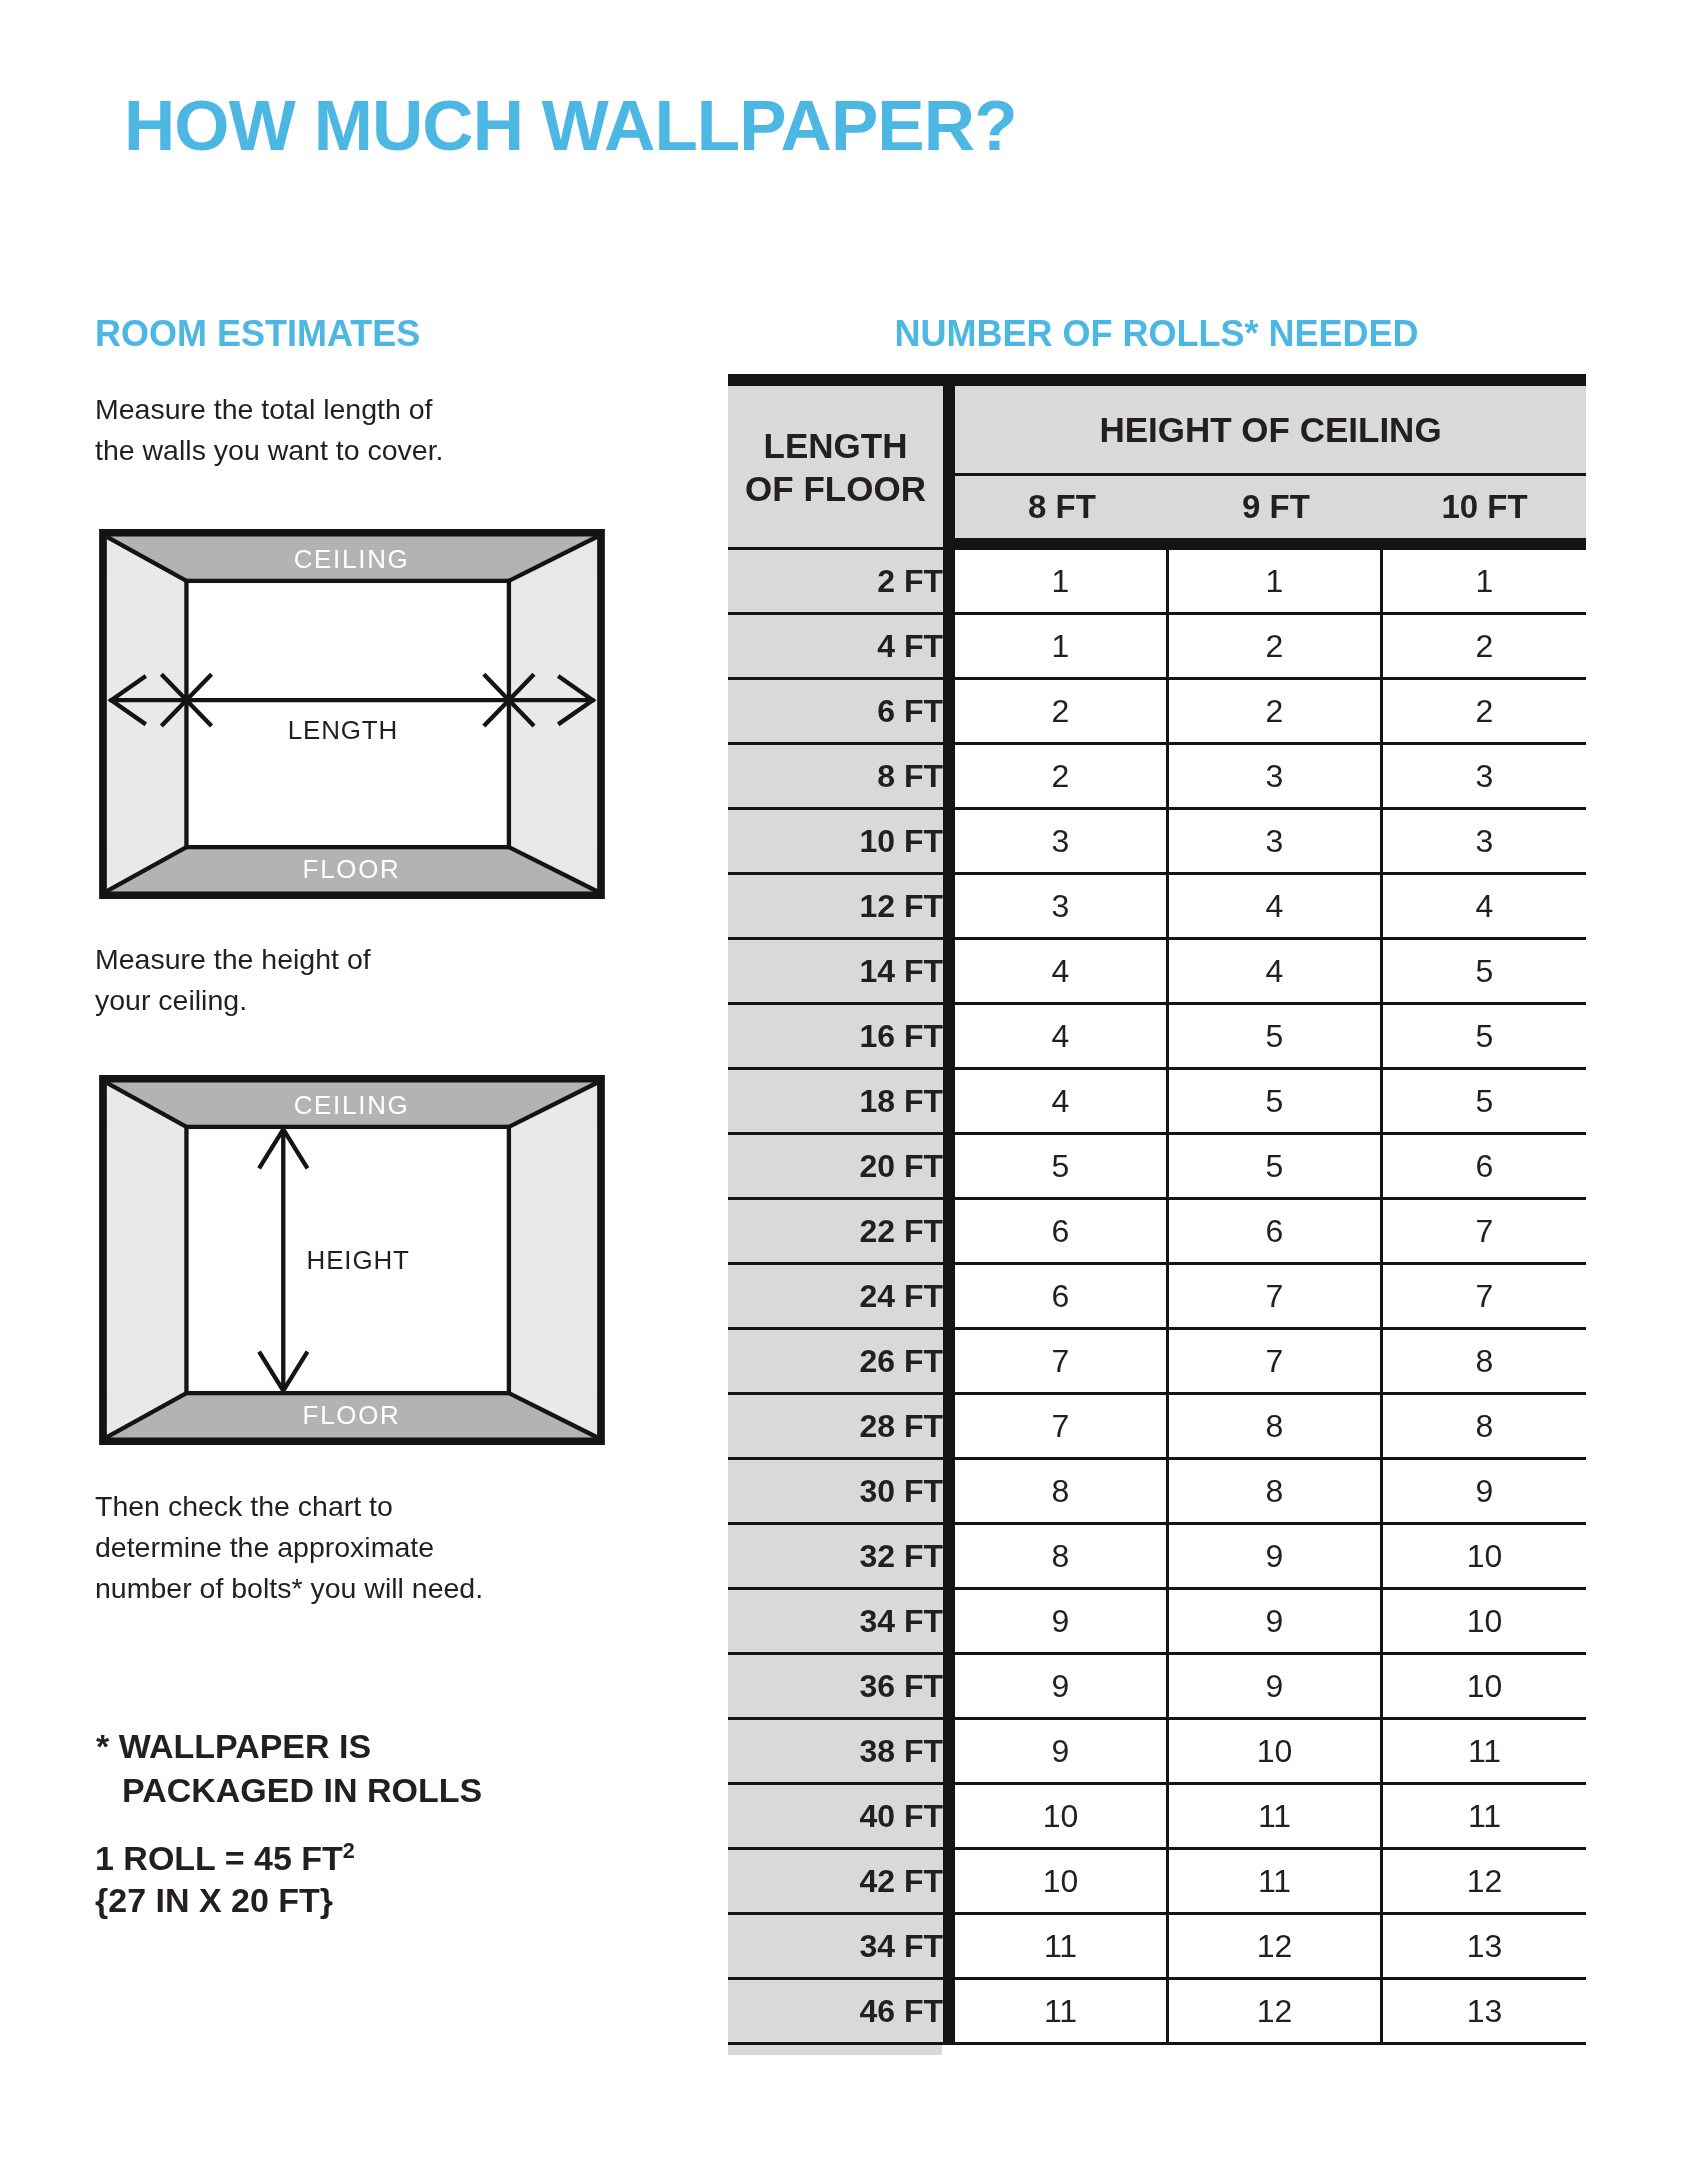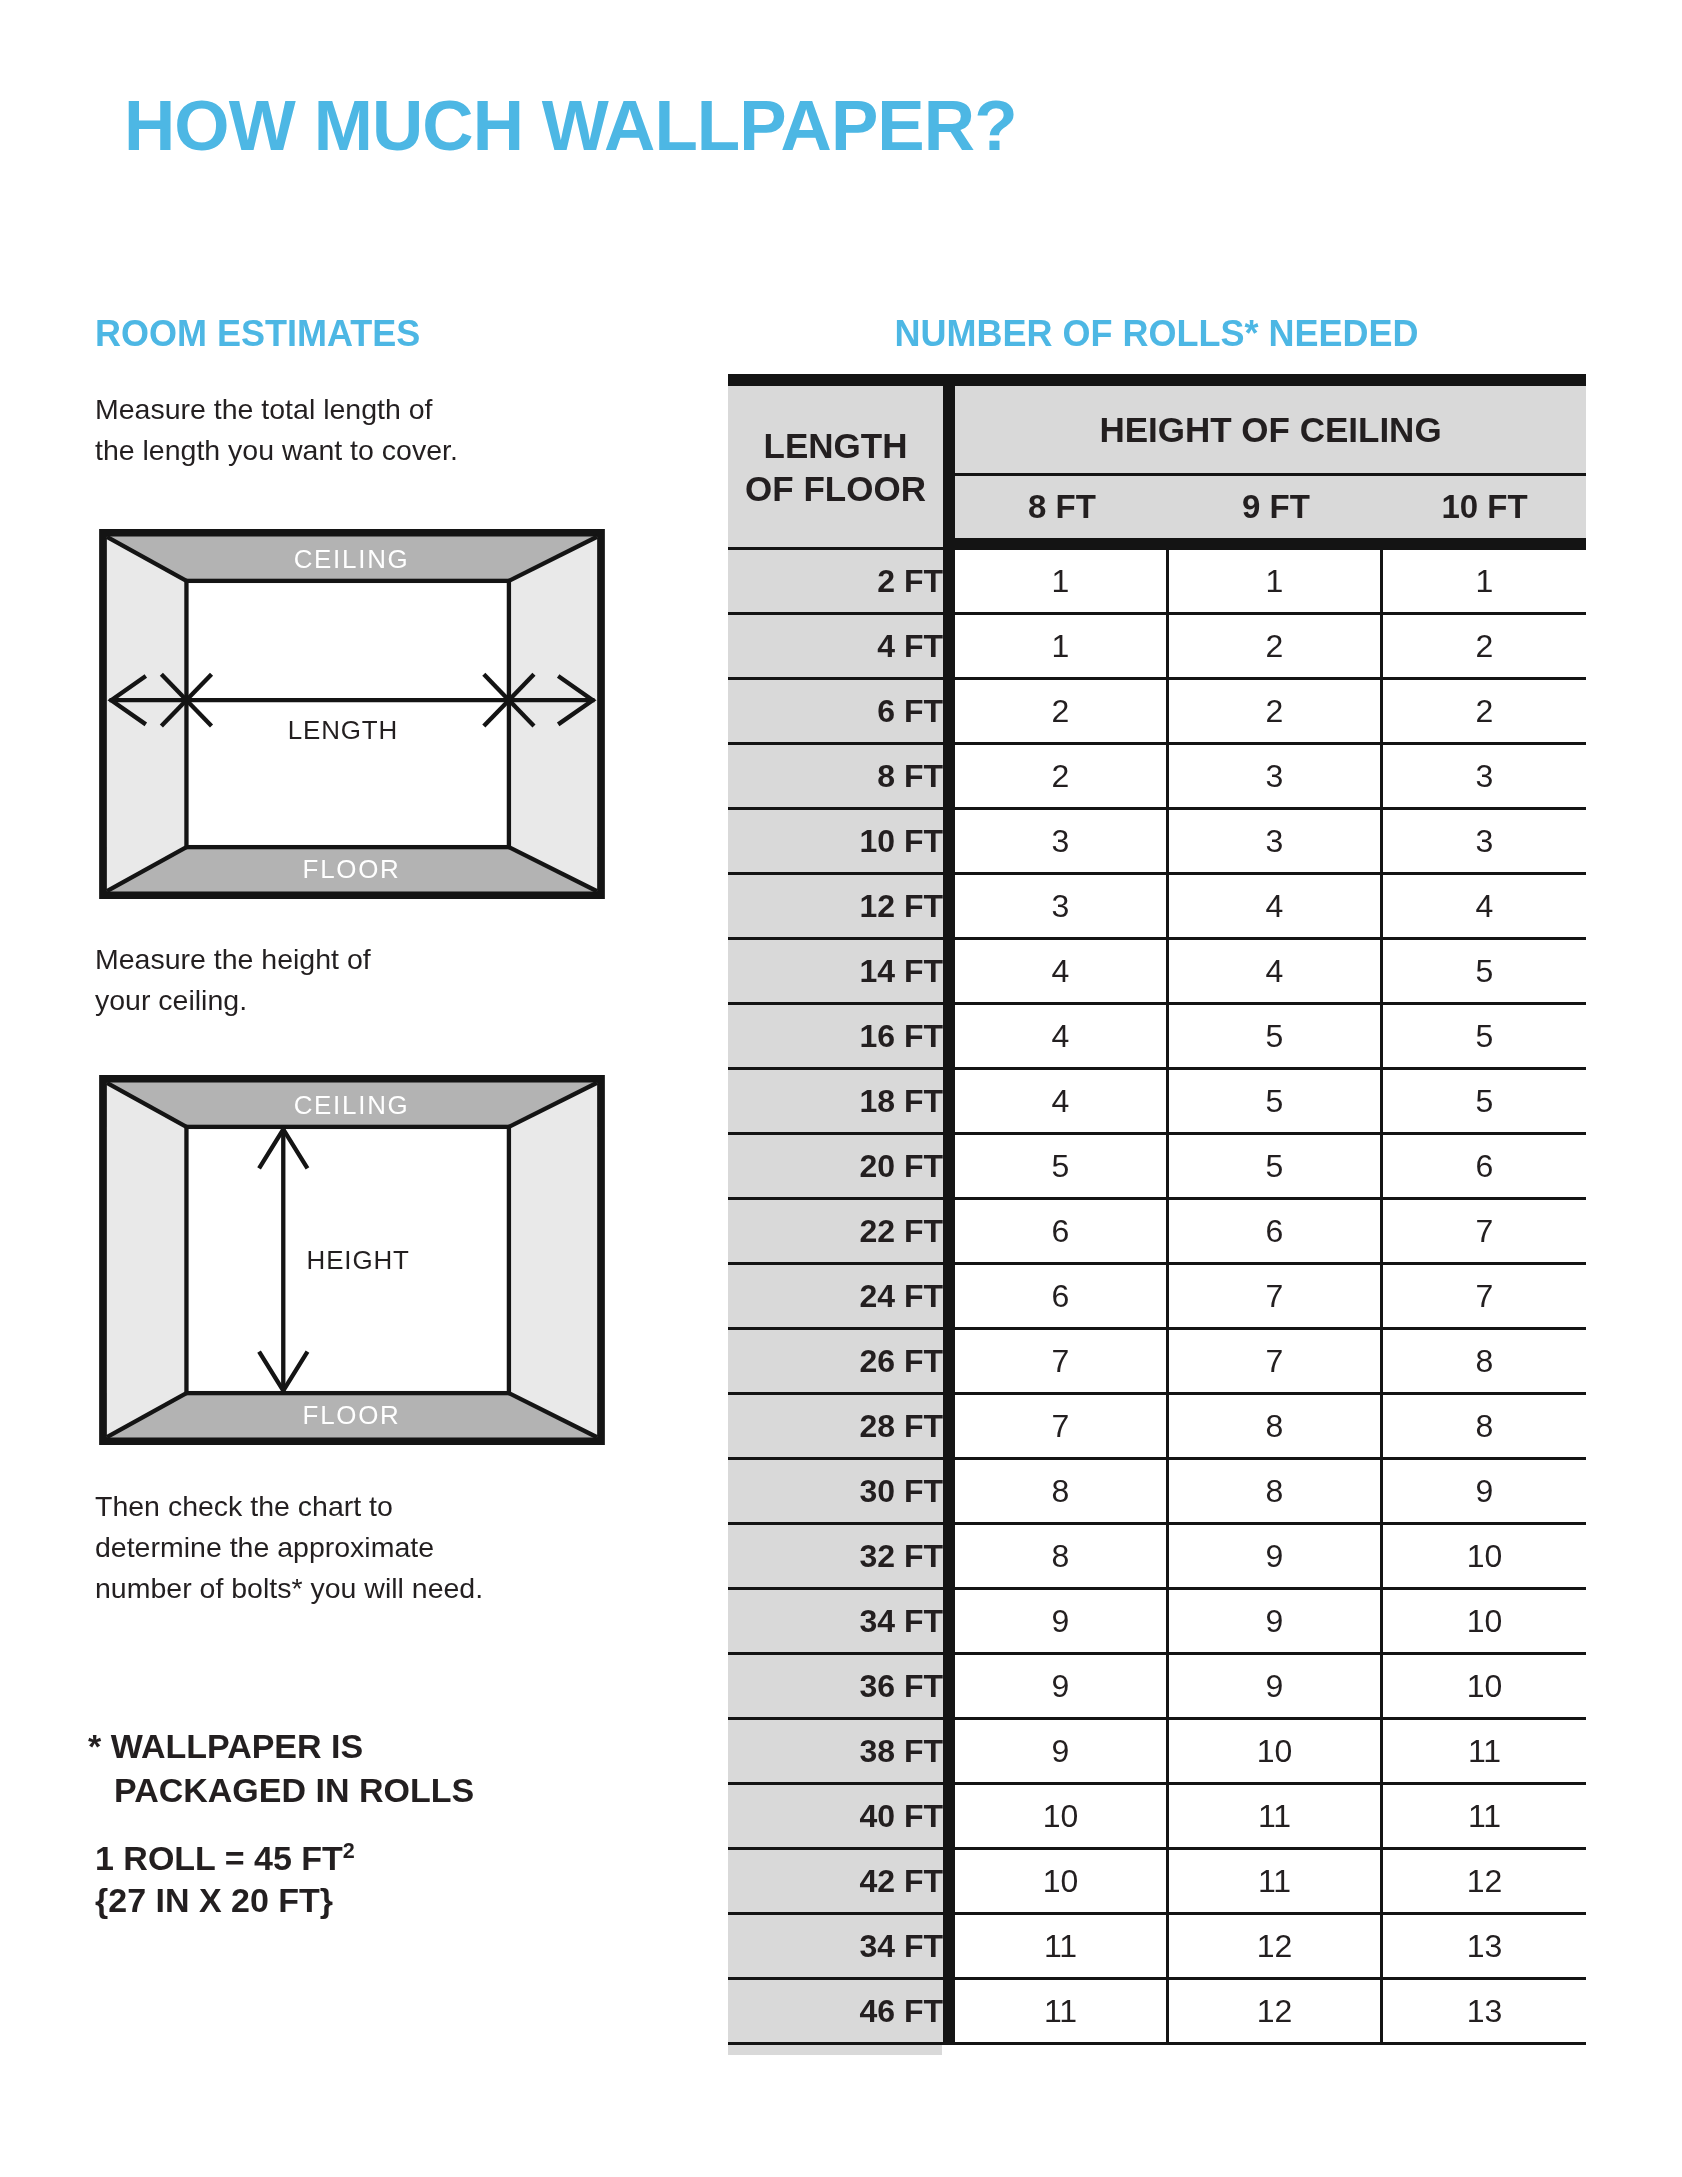--- a/index.html
+++ b/index.html
@@ -20,21 +20,21 @@
   #room-estimates-heading{left:95px;top:313px;}
   #rolls-heading{left:728px;top:313px;width:857px;text-align:center;}
 
   
   .para{font-size:28.5px;line-height:41px;color:#231f20;}
   #intro-para{left:95px;top:389px;}
   #height-para{left:95px;top:939px;}
   #chart-para{left:95px;top:1486px;}
 
   
-  #footnote{left:88px;top:1724px;font-size:34px;font-weight:bold;line-height:44px;}
+  #footnote{left:96px;top:1724px;font-size:34px;font-weight:bold;line-height:44px;}
   #footnote .indent{padding-left:26px;}
   #roll-info{left:95px;top:1837px;font-size:34px;font-weight:bold;line-height:42px;}
   #roll-info sup{font-size:21.6px;vertical-align:super;line-height:0;}
 
   
   .diagram{left:99px;width:506px;height:370px;}
   #diagram-length{top:529px;}
   #diagram-height{top:1075px;}
 
   
@@ -74,21 +74,21 @@
 </head>
 <body>
 
 <div id="page-title" class="abs">HOW MUCH WALLPAPER?</div>
 
 <div id="room-estimates-heading" class="abs section-heading">ROOM ESTIMATES</div>
 <div id="rolls-heading" class="abs section-heading">NUMBER OF ROLLS* NEEDED</div>
 
 <div id="intro-para" class="abs para">
   <div>Measure the total length of</div>
-  <div>the length you want to cover.</div>
+  <div>the walls you want to cover.</div>
 </div>
 
 <svg id="diagram-length" class="abs diagram" viewBox="0 0 585 428">
   <rect x="4.5" y="4.5" width="576" height="419" fill="#ffffff" stroke="#141414" stroke-width="9"></rect>
   <polygon points="9,9 576,9 474,60 101,60" fill="#b3b3b3"></polygon>
   <polygon points="9,419 576,419 474,368 101,368" fill="#b3b3b3"></polygon>
   <polygon points="9,9 101,60 101,368 9,419" fill="#e9e9e9"></polygon>
   <polygon points="576,9 474,60 474,368 576,419" fill="#e9e9e9"></polygon>
   <rect x="101" y="60" width="373" height="308" fill="#ffffff" stroke="#141414" stroke-width="5"></rect>
   <line x1="9" y1="9" x2="101" y2="60" stroke="#141414" stroke-width="5"></line>

